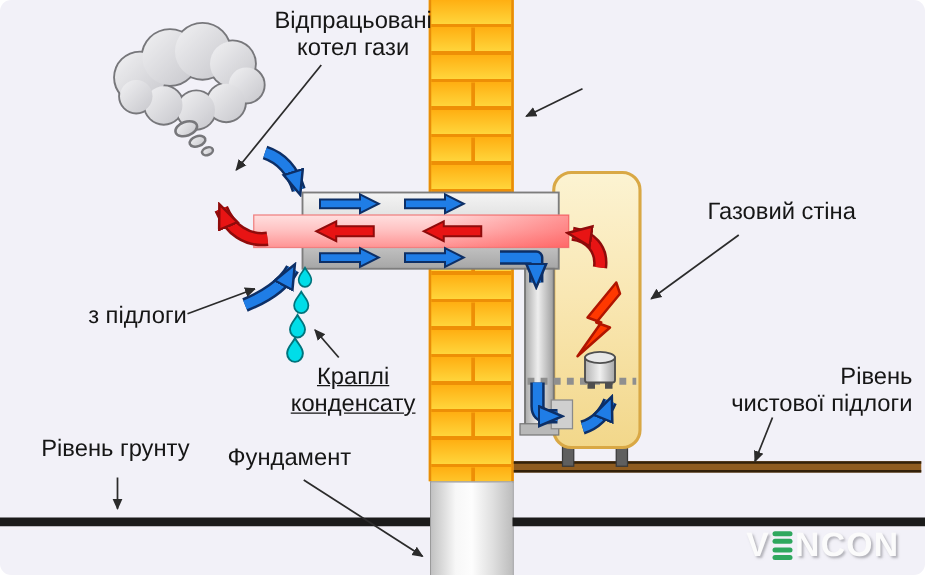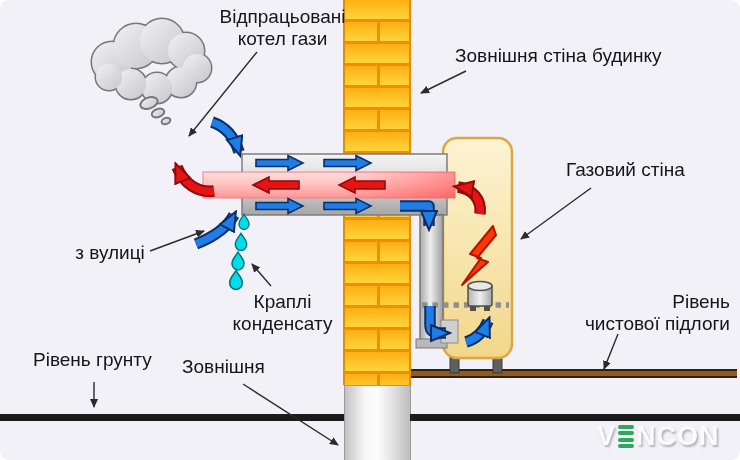--- a/index.html
+++ b/index.html
@@ -210,35 +210,34 @@
       <path d="M618,334 L604,369" marker-end="url(#mLead)"></path>
       <path d="M94,382 L94,407" marker-end="url(#mLead)"></path>
       <path d="M243,384 L338,445" marker-end="url(#mLead)"></path>
     </g>
   </svg>
 
   <div class="abs lbl center" style="left:190px;top:6px;width:185px;">
     <span>Відпрацьовані</span>
     <span>котел гази</span>
   </div>
-  <div class="abs lbl" style="left:455px;top:45px;">Зовнішня стіна будинку</div>
   <div class="abs lbl" style="left:566px;top:159px;">Газовий стіна</div>
   <div class="abs lbl center" style="left:25px;top:242px;width:170px;">
-    <span>з вулиці</span>
-  </div>
-  <div class="abs lbl center" style="left:215px;top:291px;width:135px;">
+    <span>з підлоги</span>
+  </div>
+  <div class="abs lbl center" style="left:215px;top:291px;width:135px;text-decoration:underline;">
     <span>Краплі</span>
     <span>конденсату</span>
   </div>
   <div class="abs lbl center" style="left:552px;top:291px;width:178px;text-align:right;">
     <span>Рівень</span>
     <span>чистової підлоги</span>
   </div>
   <div class="abs lbl" style="left:33px;top:349px;">Рівень грунту</div>
-  <div class="abs lbl" style="left:182px;top:356px;">Зовнішня</div>
+  <div class="abs lbl" style="left:182px;top:356px;">Фундамент</div>
 
   <div class="abs logo">
     <span>V</span>
     <span class="green-e">
         <i></i>
         <i></i>
         <i></i>
         <i></i>
       </span>
     <span>NCON</span>

